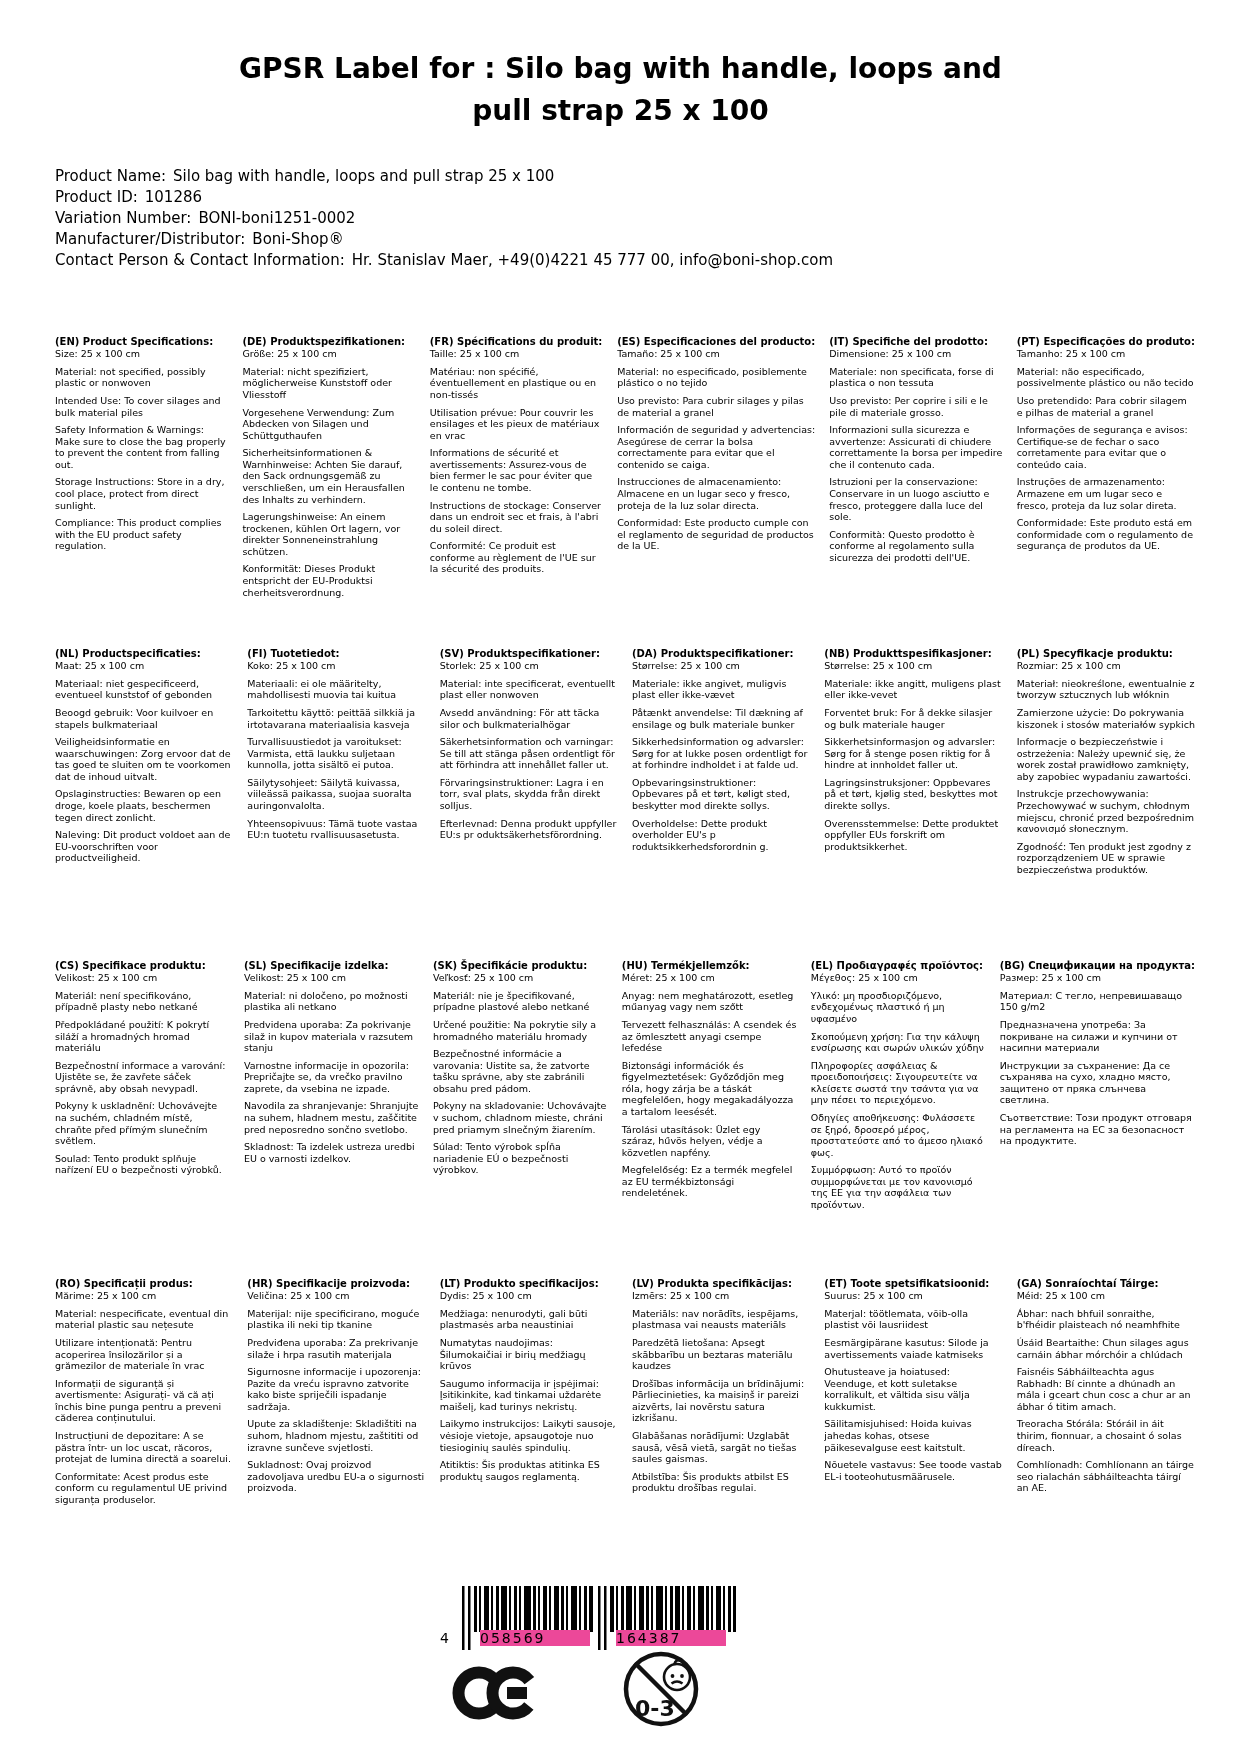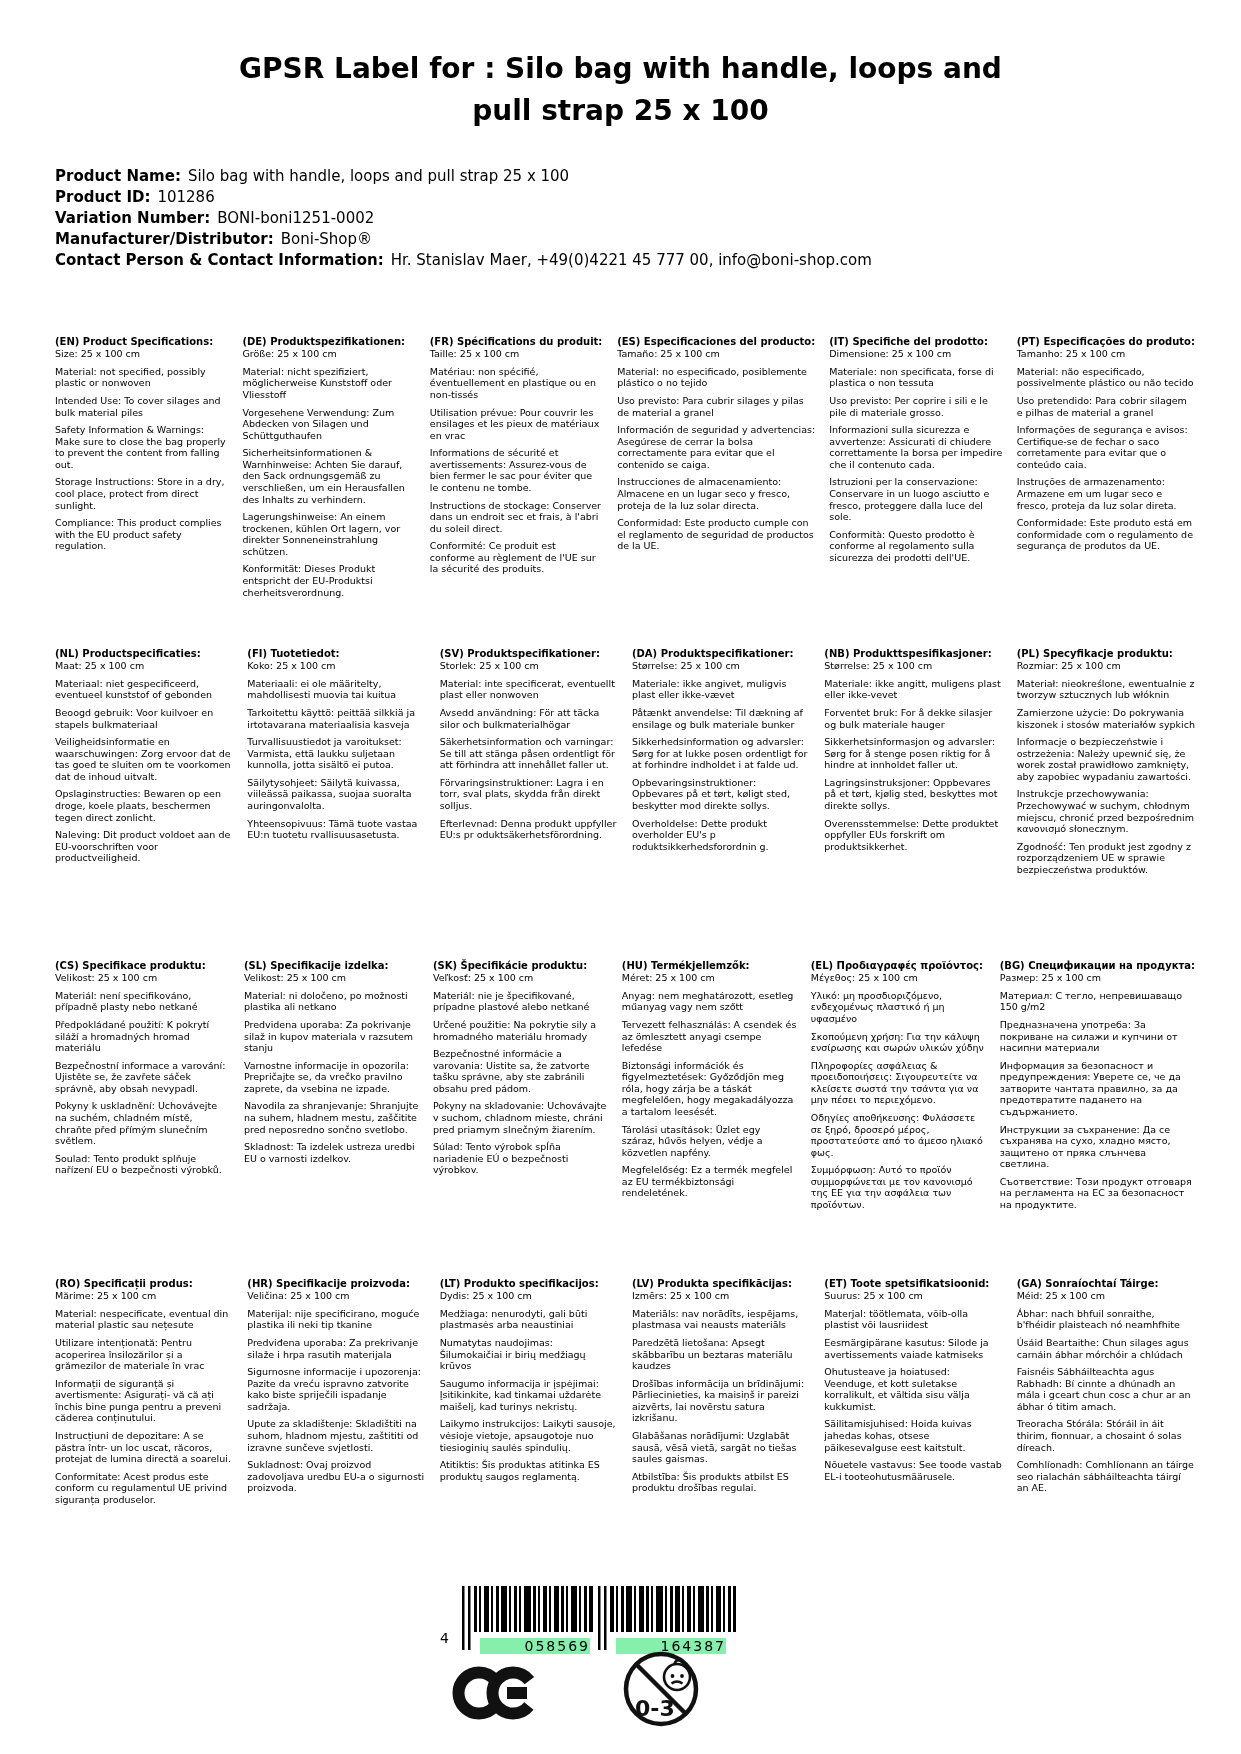--- a/index.html
+++ b/index.html
@@ -2,31 +2,31 @@
 <html><head>
 <meta charset="utf-8">
 <style>
   html,body{margin:0;padding:0;background:#fff;}
   .page{position:relative;width:1241px;height:1754px;background:#fff;color:#000;
         font-family:"DejaVu Sans","Liberation Sans",sans-serif;overflow:hidden;}
   .title{position:absolute;top:48px;left:0;right:0;margin:0 auto;max-width:830px;
          text-align:center;font-size:28px;font-weight:bold;line-height:1.5;}
   .product-info{position:absolute;left:55px;top:166px;font-size:15px;line-height:21px;}
   .pi-row{white-space:nowrap;}
-  .pi-label{font-weight:bold;margin-right:7px;}
+  .pi-label{font-weight:normal;margin-right:7px;}
   .band{position:absolute;left:55px;width:1140px;display:grid;
         grid-template-columns:repeat(6,1fr);column-gap:14px;align-items:start;}
   .band1{top:336px;} .band2{top:648px;} .band3{top:960px;} .band4{top:1278px;}
   .lang-block{font-size:9.5px;line-height:1.22;}
   .lang-block .bh{font-weight:bold;font-size:10px;white-space:nowrap;margin:0;}
   .lang-block p{margin:0 0 6px 0;}
   .barcode{position:absolute;left:440px;top:1586px;width:320px;height:66px;}
   .bc-bars{position:absolute;left:22px;top:0;}
   .bc-d1{position:absolute;left:0;top:44px;font-size:14px;}
-  .bc-g{position:absolute;top:52px;width:110px;text-align:right;background:#86efac;
+  .bc-g{position:absolute;top:44px;width:110px;text-align:left;background:#ec4899;
         font-size:14px;letter-spacing:2px;}
   .g1{left:40px;} .g2{left:176px;}
   .ce{position:absolute;left:452px;top:1662px;}
   .age{position:absolute;left:622px;top:1650px;}
   .age-text{font-family:"DejaVu Sans","Liberation Sans",sans-serif;font-weight:bold;}
 </style>
 </head>
 <body>
 
 <div class="page">
@@ -207,21 +207,20 @@
         <p>Σκοπούμενη χρήση: Για την κάλυψη ενσίρωσης και σωρών υλικών χύδην</p>
         <p>Πληροφορίες ασφάλειας &amp; προειδοποιήσεις: Σιγουρευτείτε να κλείσετε σωστά την τσάντα για να μην πέσει το περιεχόμενο.</p>
         <p>Οδηγίες αποθήκευσης: Φυλάσσετε σε ξηρό, δροσερό μέρος, προστατεύστε από το άμεσο ηλιακό φως.</p>
         <p>Συμμόρφωση: Αυτό το προϊόν συμμορφώνεται με τον κανονισμό της ΕΕ για την ασφάλεια των προϊόντων.</p>
       </div>
       <div class="lang-block">
         <div class="bh">(BG) Спецификации на продукта:</div>
         <p>Размер: 25 x 100 cm</p>
         <p>Материал: С тегло, непревишаващо 150 g/m2</p>
         <p>Предназначена употреба: За покриване на силажи и купчини от насипни материали</p>
-        <p>Информация за безопасност и предупреждения: Уверете се, че да затворите чантата правилно, за да предотвратите падането на съдържанието.</p>
         <p>Инструкции за съхранение: Да се съхранява на сухо, хладно място, защитено от пряка слънчева светлина.</p>
         <p>Съответствие: Този продукт отговаря на регламента на ЕС за безопасност на продуктите.</p>
       </div>
     </div>
   <div class="band band4">
       <div class="lang-block">
         <div class="bh">(RO) Specificații produs:</div>
         <p>Mărime: 25 x 100 cm</p>
         <p>Material: nespecificate, eventual din material plastic sau nețesute</p>
         <p>Utilizare intenționată: Pentru acoperirea însilozărilor și a grămezilor de materiale în vrac</p>

